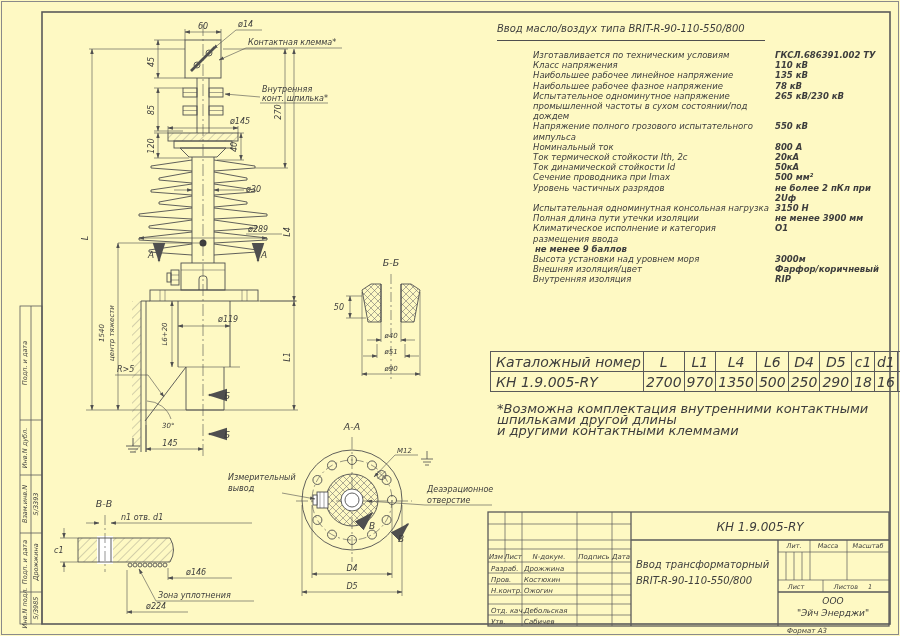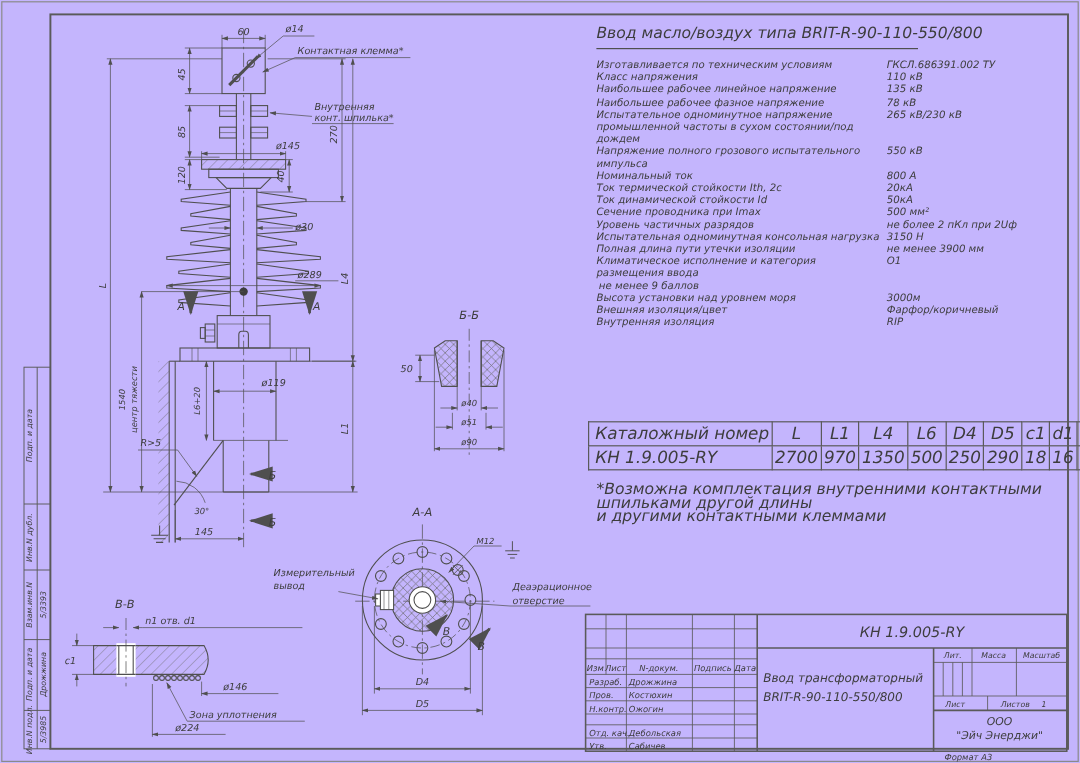--- a/index.html
+++ b/index.html
@@ -1,25 +1,25 @@
 <!DOCTYPE html>
 <html><head>
 <meta charset="utf-8">
 <style>
   html,body{margin:0;padding:0;background:#e8e8e8;}
-  .sheet{position:relative;width:900px;height:636px;background:#c4b5fd;overflow:hidden;
+  .sheet{position:relative;width:900px;height:636px;background:#fef9c3;overflow:hidden;
          font-family:"DejaVu Sans",sans-serif;font-style:italic;color:#3d3d3d;}
   svg{position:absolute;left:0;top:0;}
   svg text{font-family:"DejaVu Sans",sans-serif;font-style:italic;fill:#3d3d3d;}
   .specs{position:absolute;left:497px;top:22px;width:392px;font-size:8.5px;line-height:10.2px;}
-  .specs-title{font-size:13px;line-height:14px;padding-bottom:4px;border-bottom:1px solid #4f4f4f;
+  .specs-title{font-size:10px;line-height:14px;padding-bottom:4px;border-bottom:1px solid #4f4f4f;
                width:268px;margin-bottom:9px;white-space:nowrap;}
-  .spec-row{display:flex;align-items:flex-start;}
+  .spec-row{display:flex;align-items:flex-start;margin-left:36px;}
   .spec-label{flex:0 0 240px;}
-  .spec-value{flex:1;padding-left:2px;}
+  .spec-value{flex:1;padding-left:2px;font-weight:bold;}
   .cat-table{position:absolute;left:490px;top:351px;border-collapse:collapse;font-size:14px;
              font-style:italic;color:#3d3d3d;}
   .cat-table td,.cat-table th{border:1px solid #5a5a5a;font-weight:normal;text-align:center;
              height:19px;padding:0 2px;white-space:nowrap;}
   .cat-table .ct-first{text-align:left;padding-left:5px;width:96px;}
   .note{position:absolute;left:497px;top:403px;font-size:13px;line-height:11px;}
 </style>
 </head>
 <body>
 

